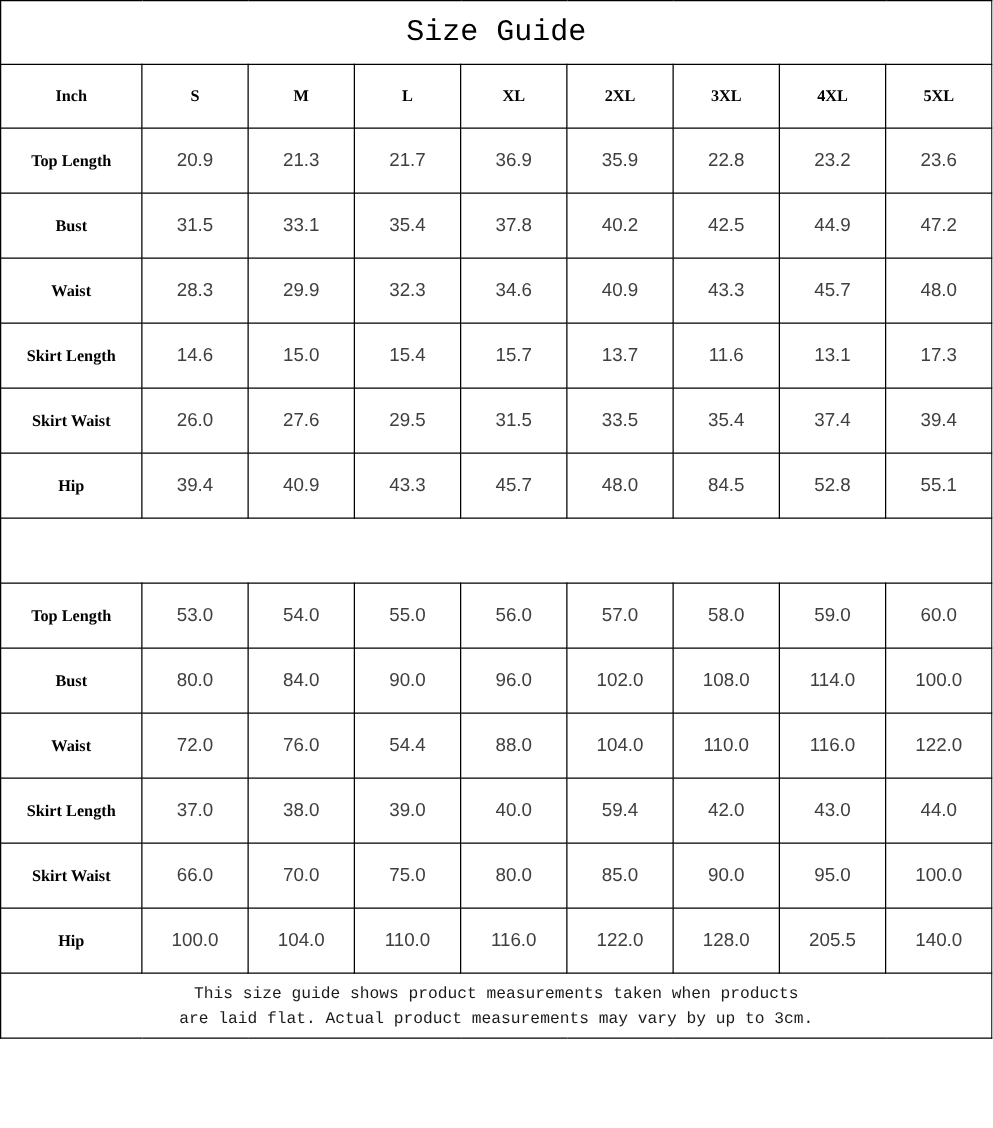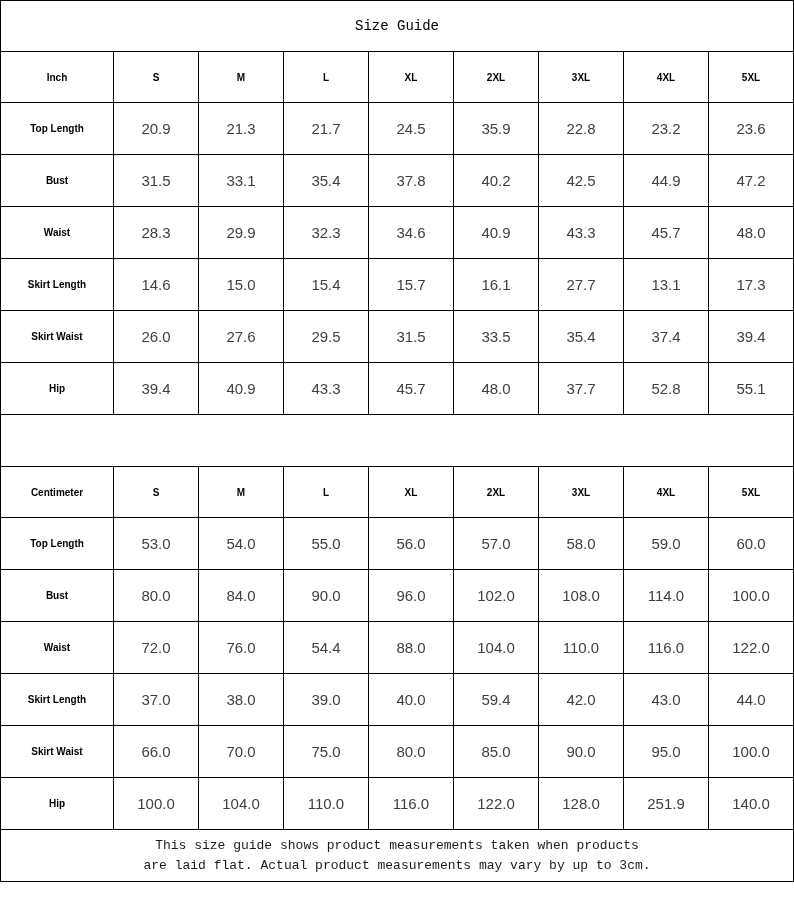--- a/index.html
+++ b/index.html
@@ -24,28 +24,28 @@
     overflow: hidden;
   }
   col.label-col { width: 113px; }
   tr.title-row { height: 51px; }
   tr.header-row { height: 51px; }
   tr.data-row { height: 52px; }
   tr.spacer-row { height: 52px; }
   tr.footer-row { height: 52px; }
   .title-cell {
     font-family: "Liberation Mono", "DejaVu Sans Mono", monospace;
-    font-size: 14px;
+    font-size: 24px;
     font-weight: 400;
     color: #000000;
     letter-spacing: 0px;
   }
   .header-cell, .label-cell {
-    font-family: Liberation Sans, sans-serif;
-    font-size: 10px;
+    font-family: Liberation Serif, serif;
+    font-size: 13px;
     font-weight: 700;
     color: #000000;
   }
   .value-cell {
     font-family: "Liberation Sans", sans-serif;
     font-size: 15px;
     font-weight: 400;
     color: #3f3f3f;
   }
   .footer-cell {
@@ -89,21 +89,21 @@
     <td class="header-cell">5XL</td>
   </tr>
 
   </tbody>
     <tbody>
       <tr class="data-row">
         <td class="label-cell">Top Length</td>
         <td class="value-cell">20.9</td>
         <td class="value-cell">21.3</td>
         <td class="value-cell">21.7</td>
-        <td class="value-cell">24.5</td>
+        <td class="value-cell">36.9</td>
         <td class="value-cell">35.9</td>
         <td class="value-cell">22.8</td>
         <td class="value-cell">23.2</td>
         <td class="value-cell">23.6</td>
       </tr>
       <tr class="data-row">
         <td class="label-cell">Bust</td>
         <td class="value-cell">31.5</td>
         <td class="value-cell">33.1</td>
         <td class="value-cell">35.4</td>
@@ -123,22 +123,22 @@
         <td class="value-cell">43.3</td>
         <td class="value-cell">45.7</td>
         <td class="value-cell">48.0</td>
       </tr>
       <tr class="data-row">
         <td class="label-cell">Skirt Length</td>
         <td class="value-cell">14.6</td>
         <td class="value-cell">15.0</td>
         <td class="value-cell">15.4</td>
         <td class="value-cell">15.7</td>
-        <td class="value-cell">16.1</td>
-        <td class="value-cell">27.7</td>
+        <td class="value-cell">13.7</td>
+        <td class="value-cell">11.6</td>
         <td class="value-cell">13.1</td>
         <td class="value-cell">17.3</td>
       </tr>
       <tr class="data-row">
         <td class="label-cell">Skirt Waist</td>
         <td class="value-cell">26.0</td>
         <td class="value-cell">27.6</td>
         <td class="value-cell">29.5</td>
         <td class="value-cell">31.5</td>
         <td class="value-cell">33.5</td>
@@ -146,42 +146,31 @@
         <td class="value-cell">37.4</td>
         <td class="value-cell">39.4</td>
       </tr>
       <tr class="data-row">
         <td class="label-cell">Hip</td>
         <td class="value-cell">39.4</td>
         <td class="value-cell">40.9</td>
         <td class="value-cell">43.3</td>
         <td class="value-cell">45.7</td>
         <td class="value-cell">48.0</td>
-        <td class="value-cell">37.7</td>
+        <td class="value-cell">84.5</td>
         <td class="value-cell">52.8</td>
         <td class="value-cell">55.1</td>
       </tr>
     </tbody>
 
   <tbody>
       <tr class="spacer-row">
     <td colspan="9"></td>
   </tr>
 
-  <tr class="header-row">
-    <td class="header-cell">Centimeter</td>
-    <td class="header-cell">S</td>
-    <td class="header-cell">M</td>
-    <td class="header-cell">L</td>
-    <td class="header-cell">XL</td>
-    <td class="header-cell">2XL</td>
-    <td class="header-cell">3XL</td>
-    <td class="header-cell">4XL</td>
-    <td class="header-cell">5XL</td>
-  </tr>
 
   </tbody>
     <tbody>
       <tr class="data-row">
         <td class="label-cell">Top Length</td>
         <td class="value-cell">53.0</td>
         <td class="value-cell">54.0</td>
         <td class="value-cell">55.0</td>
         <td class="value-cell">56.0</td>
         <td class="value-cell">57.0</td>
@@ -234,21 +223,21 @@
         <td class="value-cell">100.0</td>
       </tr>
       <tr class="data-row">
         <td class="label-cell">Hip</td>
         <td class="value-cell">100.0</td>
         <td class="value-cell">104.0</td>
         <td class="value-cell">110.0</td>
         <td class="value-cell">116.0</td>
         <td class="value-cell">122.0</td>
         <td class="value-cell">128.0</td>
-        <td class="value-cell">251.9</td>
+        <td class="value-cell">205.5</td>
         <td class="value-cell">140.0</td>
       </tr>
     </tbody>
 
   <tbody>
       <tr class="footer-row">
     <td colspan="9" class="footer-cell">
       <div>This size guide shows product measurements taken when products</div>
       <div>are laid flat. Actual product measurements may vary by up to 3cm.</div>
     </td>

